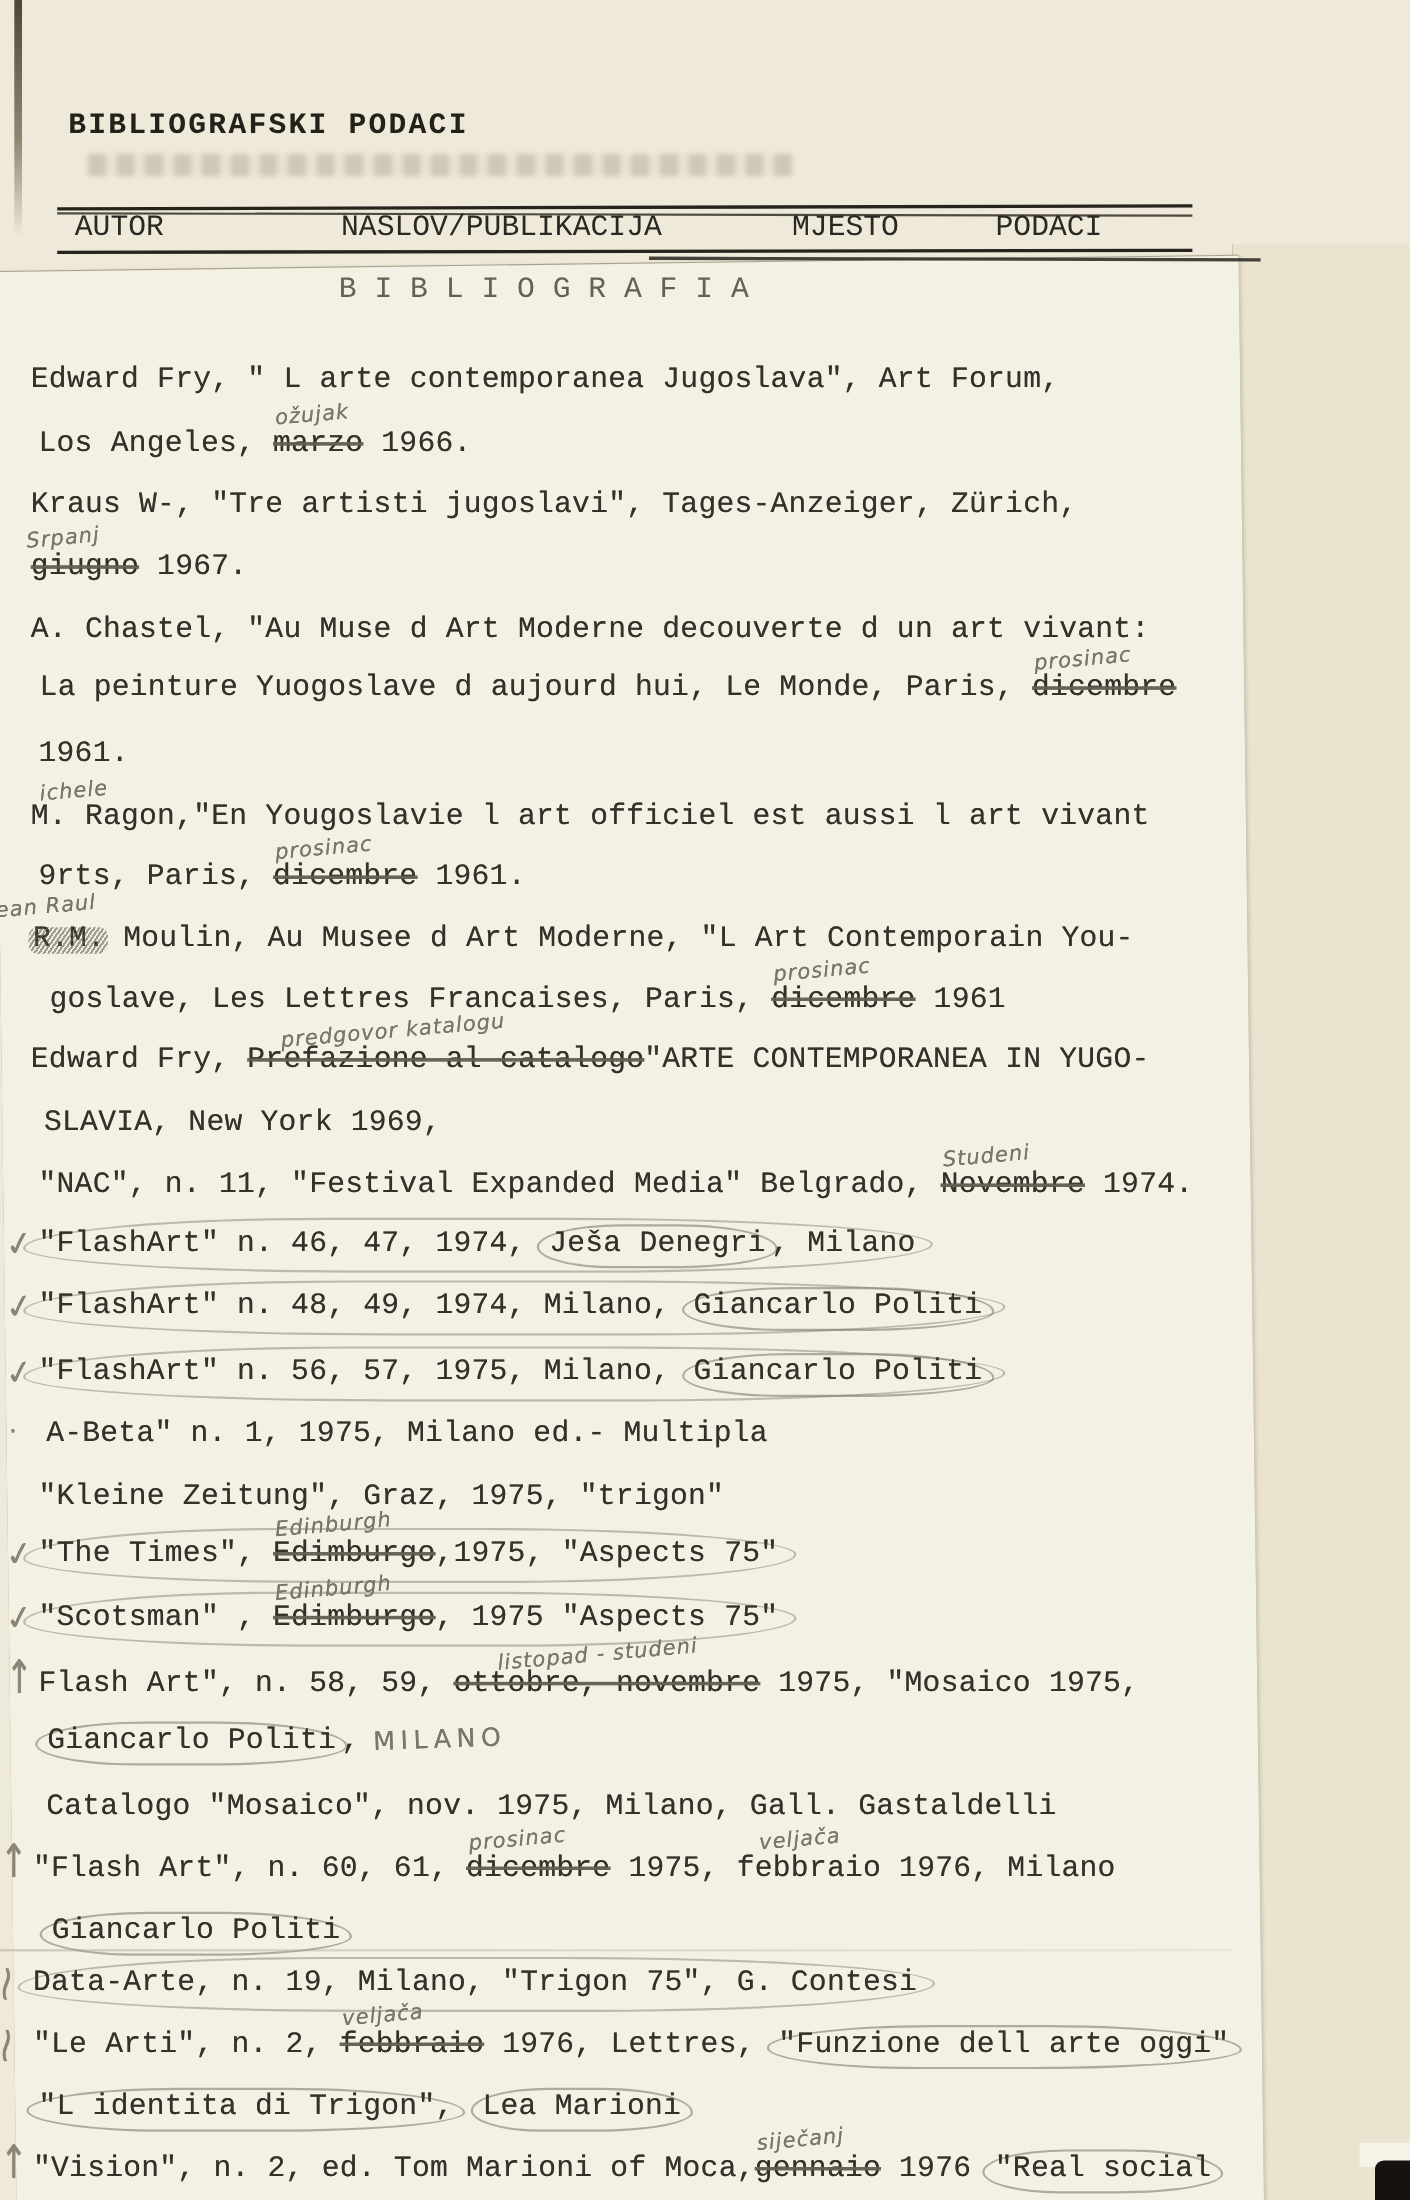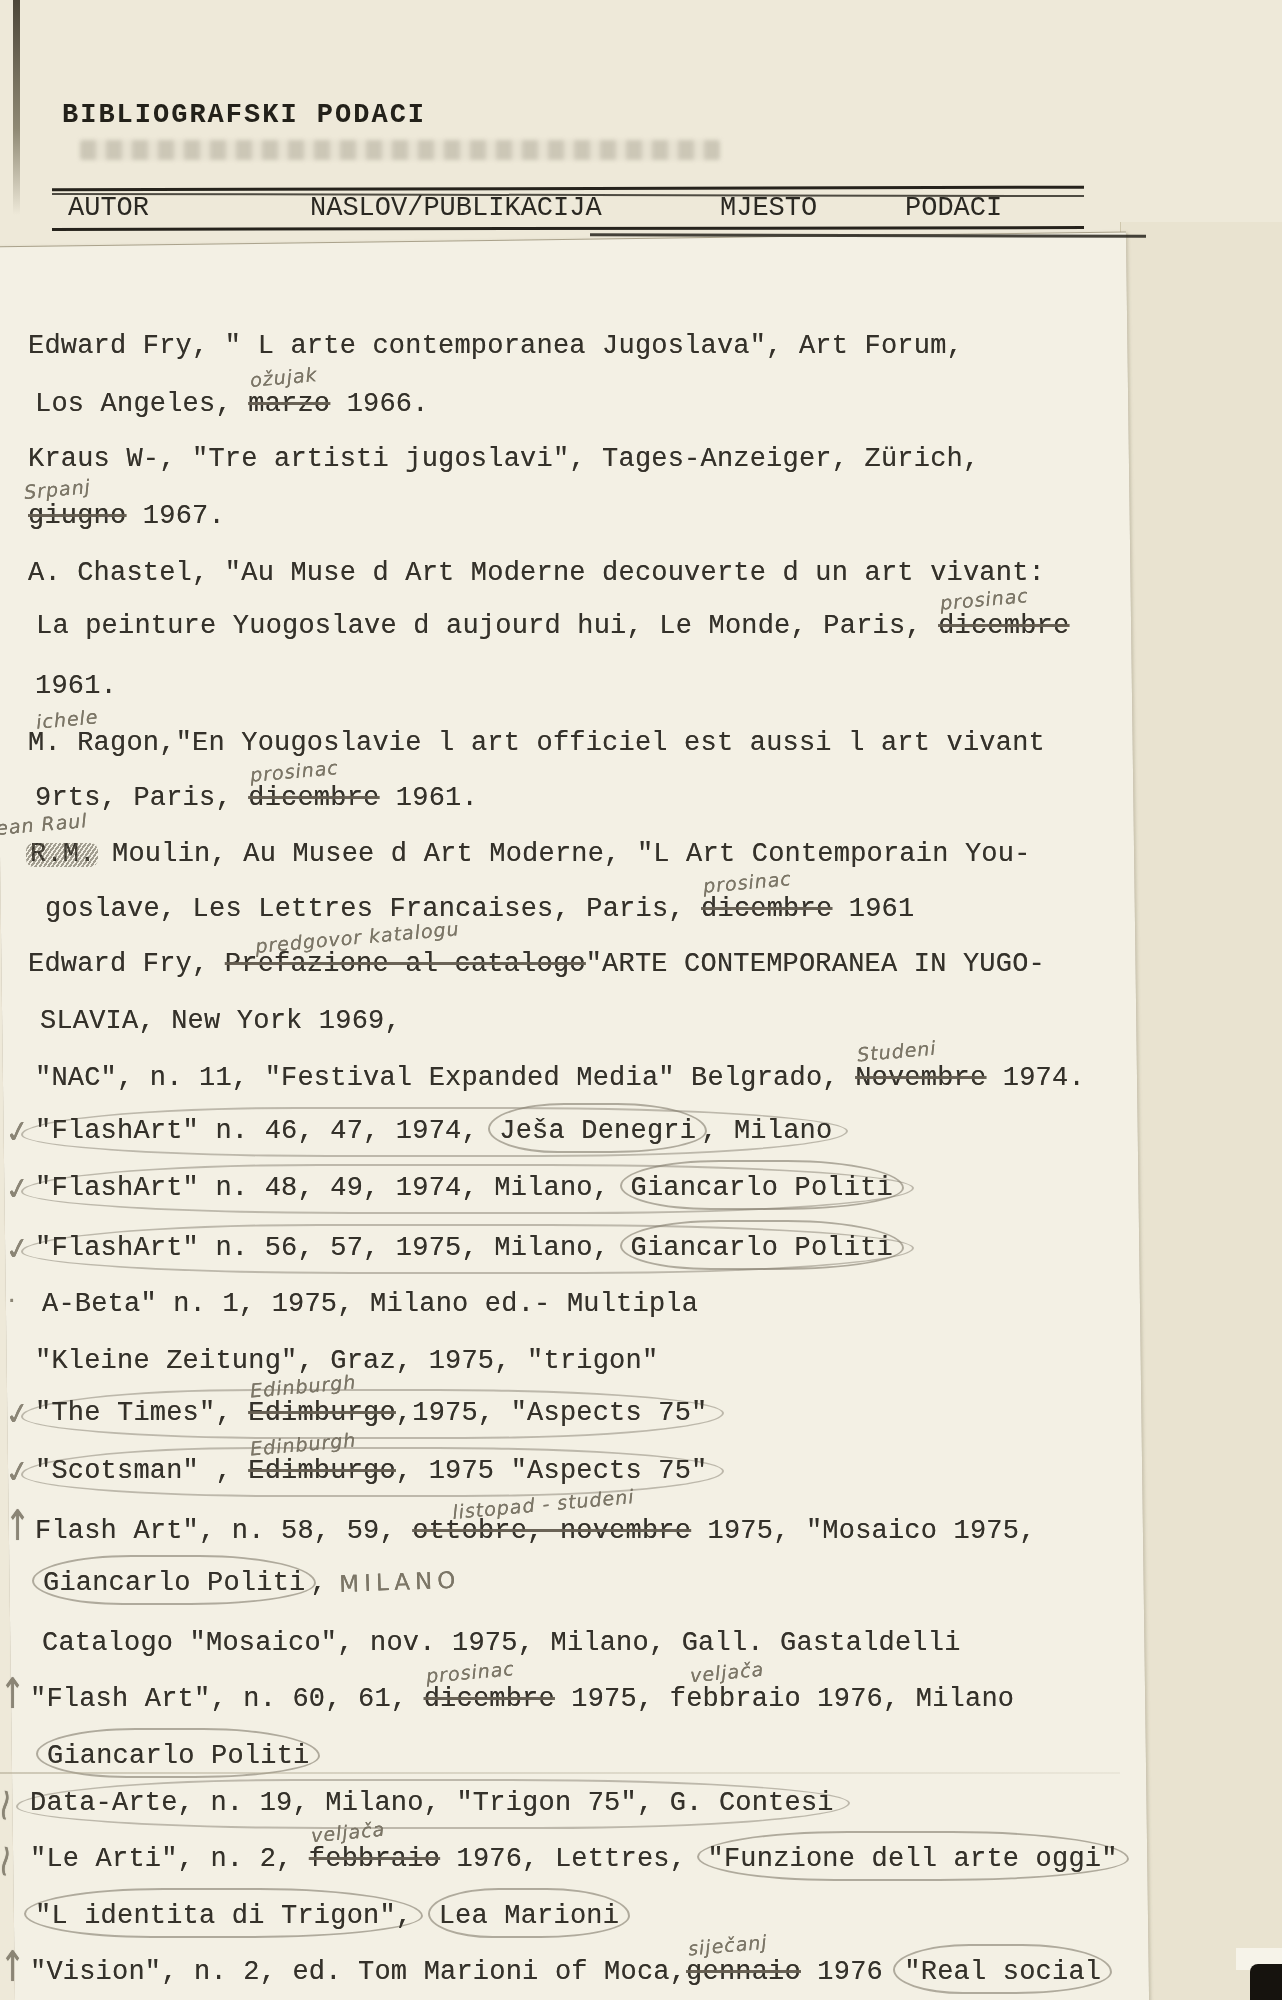--- a/index.html
+++ b/index.html
@@ -33,21 +33,21 @@
   .col.c1{left:68px;} .col.c2{left:310px;} .col.c3{left:720px;} .col.c4{left:905px;}
   .section-title{position:absolute;left:308px;top:249px;font-size:27px;color:#4a473d;
         opacity:.85;white-space:pre;}
 
   .line{position:absolute;white-space:pre;font-size:27px;color:#34312a;
         text-shadow:0 0 .6px rgba(52,49,42,.65);letter-spacing:.2px;}
   .seg{position:relative;}
   .strike{text-decoration:line-through;text-decoration-thickness:2.5px;
         text-decoration-color:rgba(104,98,84,.9);}
   .circle{border:2px solid rgba(130,124,108,.6);border-radius:46% 54% 58% 42%/68% 74% 58% 64%;
-        padding:11px 9px 5px;margin:-3px -6px;}
+        padding:1px 9px 5px;margin:-3px -6px;}
   .loop::before{content:"";position:absolute;left:-14px;top:-9px;width:calc(100% + 26px);height:46px;
         border:2px solid rgba(130,124,108,.48);border-radius:45% 55% 50% 50%/75% 65% 70% 60%;}
   .note{position:absolute;top:-23px;left:2px;font-family:"DejaVu Sans",sans-serif;font-style:italic;
         font-size:19px;color:#7c7666;transform:rotate(-5deg);letter-spacing:1px;white-space:nowrap;z-index:3;}
   .hand{font-family:"DejaVu Sans",sans-serif;font-size:23px;color:#7c7666;letter-spacing:5px;
         display:inline-block;transform:rotate(-2deg);}
   .scribble::after{content:"";position:absolute;left:-4px;right:-2px;top:4px;bottom:2px;border-radius:8px;
         background:repeating-linear-gradient(-55deg,rgba(95,89,74,0) 0 1.5px,rgba(95,89,74,.55) 1.5px 3.5px);}
   .mark{position:absolute;left:-30px;top:-2px;font-family:"DejaVu Sans",sans-serif;
         font-size:30px;color:#8b8575;}
@@ -71,20 +71,21 @@
 
     <div class="rule r1"></div>
     <div class="rule r2"></div>
     <div class="col c1">AUTOR</div>
     <div class="col c2">NASLOV/PUBLIKACIJA</div>
     <div class="col c3">MJESTO</div>
     <div class="col c4">PODACI</div>
     <div class="rule r3"></div>
     <div class="rule r4"></div>
 
+    <div class="section-title">B I B L I O G R A F I A</div>
 
     <div id="lines">
         <div class="line" style="left: 28px; top: 331px;"><span class="seg">Edward Fry, " L arte contemporanea Jugoslava", Art Forum,</span></div>
         <div class="line" style="left: 35px; top: 389px;"><span class="seg">Los Angeles, </span><span class="seg strike">marzo<span class="note">ožujak</span></span><span class="seg"> 1966.</span></div>
         <div class="line" style="left: 28px; top: 444px;"><span class="seg">Kraus W-, "Tre artisti jugoslavi", Tages-Anzeiger, Zürich,</span></div>
         <div class="line" style="left: 28px; top: 501px;"><span class="seg strike">giugno<span class="note" style="left: -4px;">Srpanj</span></span><span class="seg"> 1967.</span></div>
         <div class="line" style="left: 28px; top: 558px;"><span class="seg">A. Chastel, "Au Muse d Art Moderne decouverte d un art vivant:</span></div>
         <div class="line" style="left: 36px; top: 611px;"><span class="seg">La peinture Yuogoslave d aujourd hui, Le Monde, Paris, </span><span class="seg strike">dicembre<span class="note">prosinac</span></span></div>
         <div class="line" style="left: 35px; top: 671px;"><span class="seg">1961.</span></div>
         <div class="line" style="left: 28px; top: 728px;"><span class="seg">M.<span class="note" style="left: 8px; top: -20px;">ichele</span></span><span class="seg"> Ragon,"En Yougoslavie l art officiel est aussi l art vivant</span></div>

